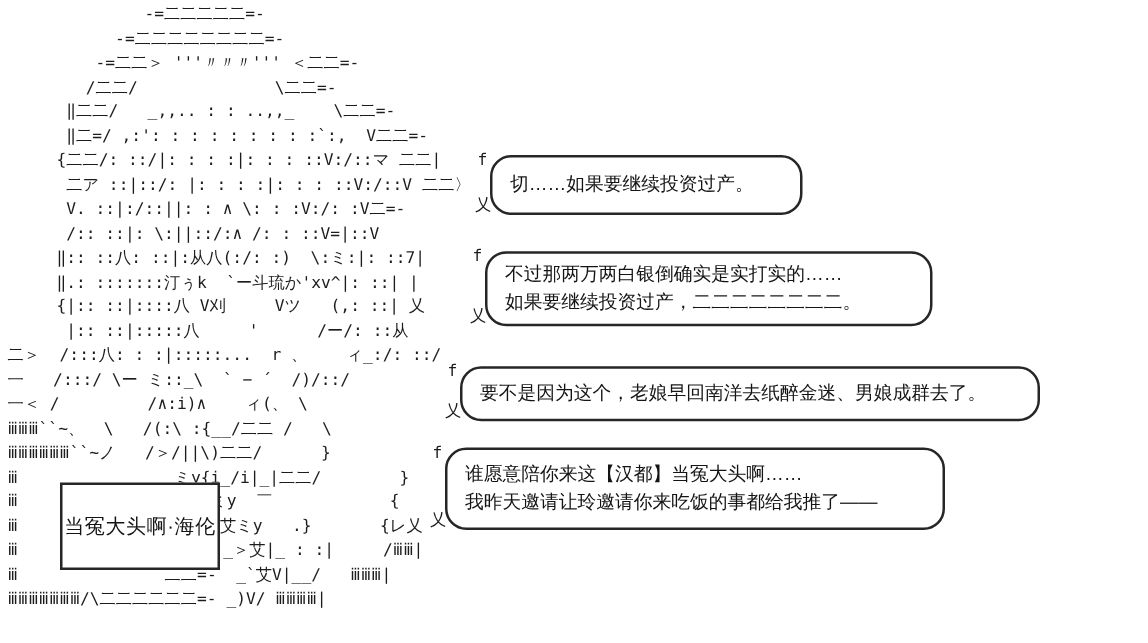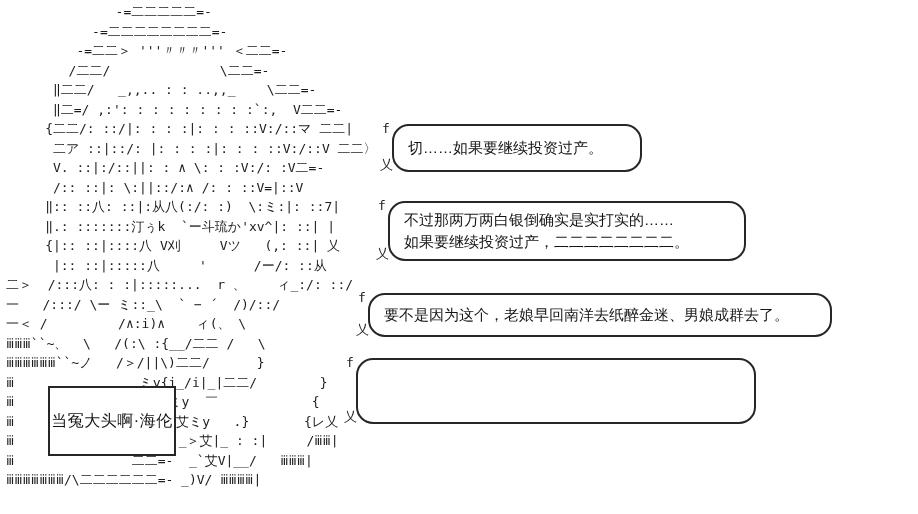--- a/index.html
+++ b/index.html
@@ -85,19 +85,21 @@
 
   <div class="bubble" style="left:368px;top:293px;width:464px;height:44px;">
     <span class="tail tail-top">f</span>
     <span class="tail tail-bottom">乂</span>
     <span>要不是因为这个，老娘早回南洋去纸醉金迷、男娘成群去了。</span>
   </div>
 
   <div class="bubble" style="left:356px;top:358px;width:400px;height:66px;">
     <span class="tail tail-top">f</span>
     <span class="tail tail-bottom">乂</span>
+    <span>谁愿意陪你来这【汉都】当冤大头啊……
+我昨天邀请让玲邀请你来吃饭的事都给我推了——</span>
   </div>
 
   <div id="name-box">
     <span>当冤大头啊·海伦</span>
   </div>
 
 </div>
 
 </body></html>

